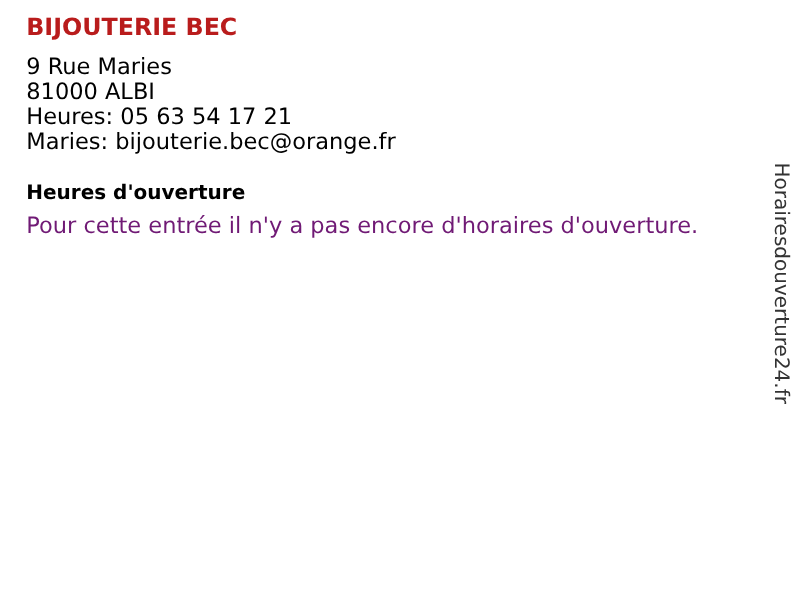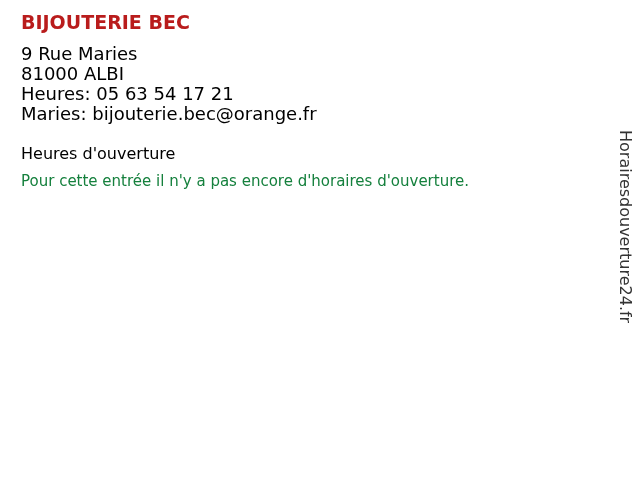--- a/index.html
+++ b/index.html
@@ -31,30 +31,30 @@
     color: #b91c1c;
   }
   .address-block p {
     margin: 0;
     font-size: 18px;
     line-height: 20px;
     color: #000000;
   }
   .hours-heading {
     font-size: 16px;
-    font-weight: normal;
+    font-weight: bold;
     line-height: 1.2;
     margin: 20px 0 8px 0;
     color: #000000;
   }
   .hours-empty {
     margin: 0;
-    font-size: 15px;
+    font-size: 18px;
     line-height: 20px;
-    color: #15803d;
+    color: #701a75;
   }
   .watermark {
     position: absolute;
     top: 130px;
     right: 7px;
     writing-mode: vertical-rl;
     font-size: 16px;
     line-height: 1;
     color: #333333;
     white-space: nowrap;

